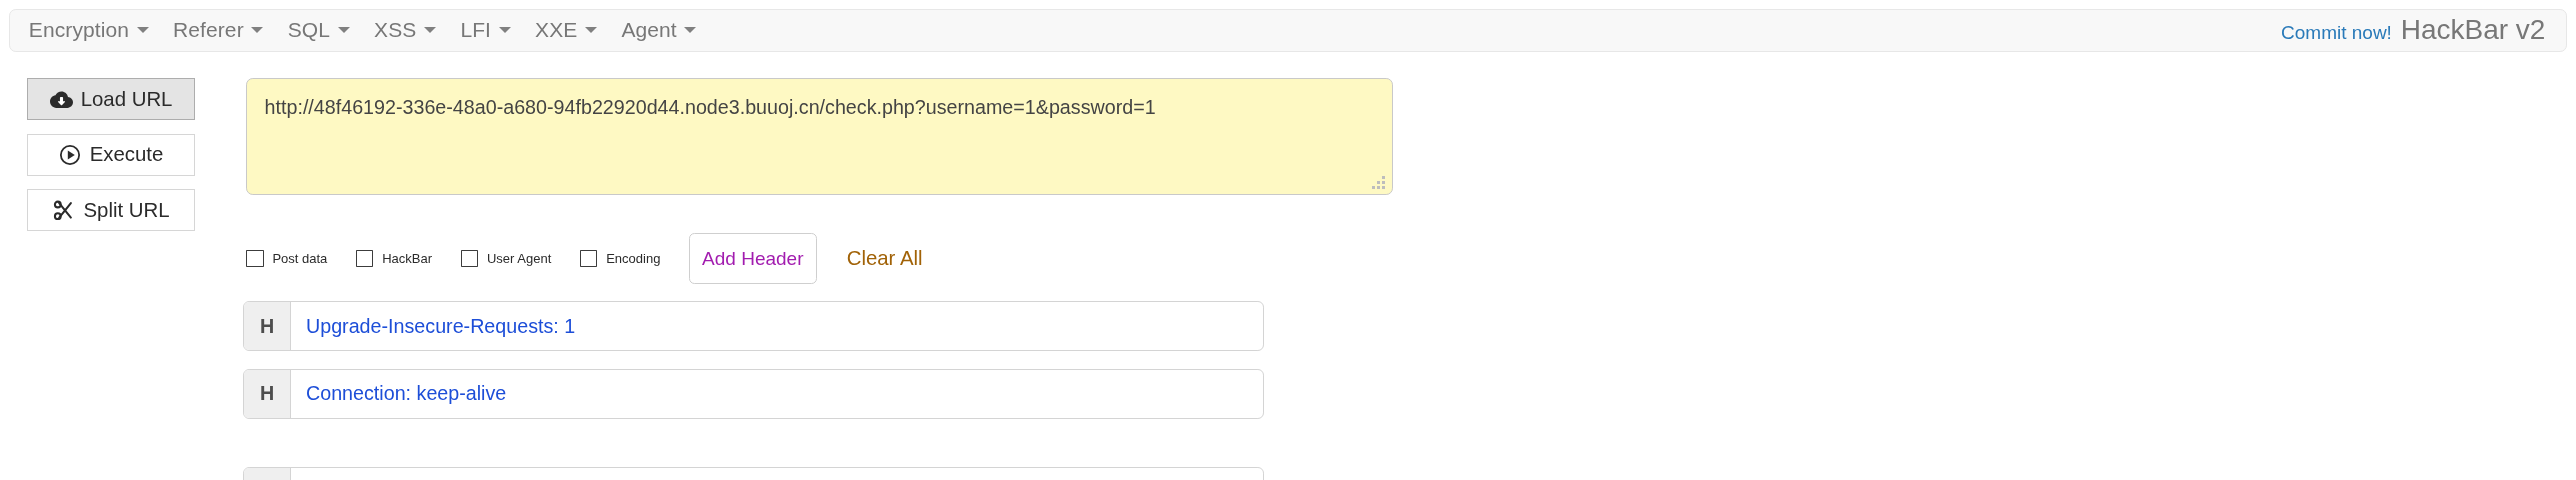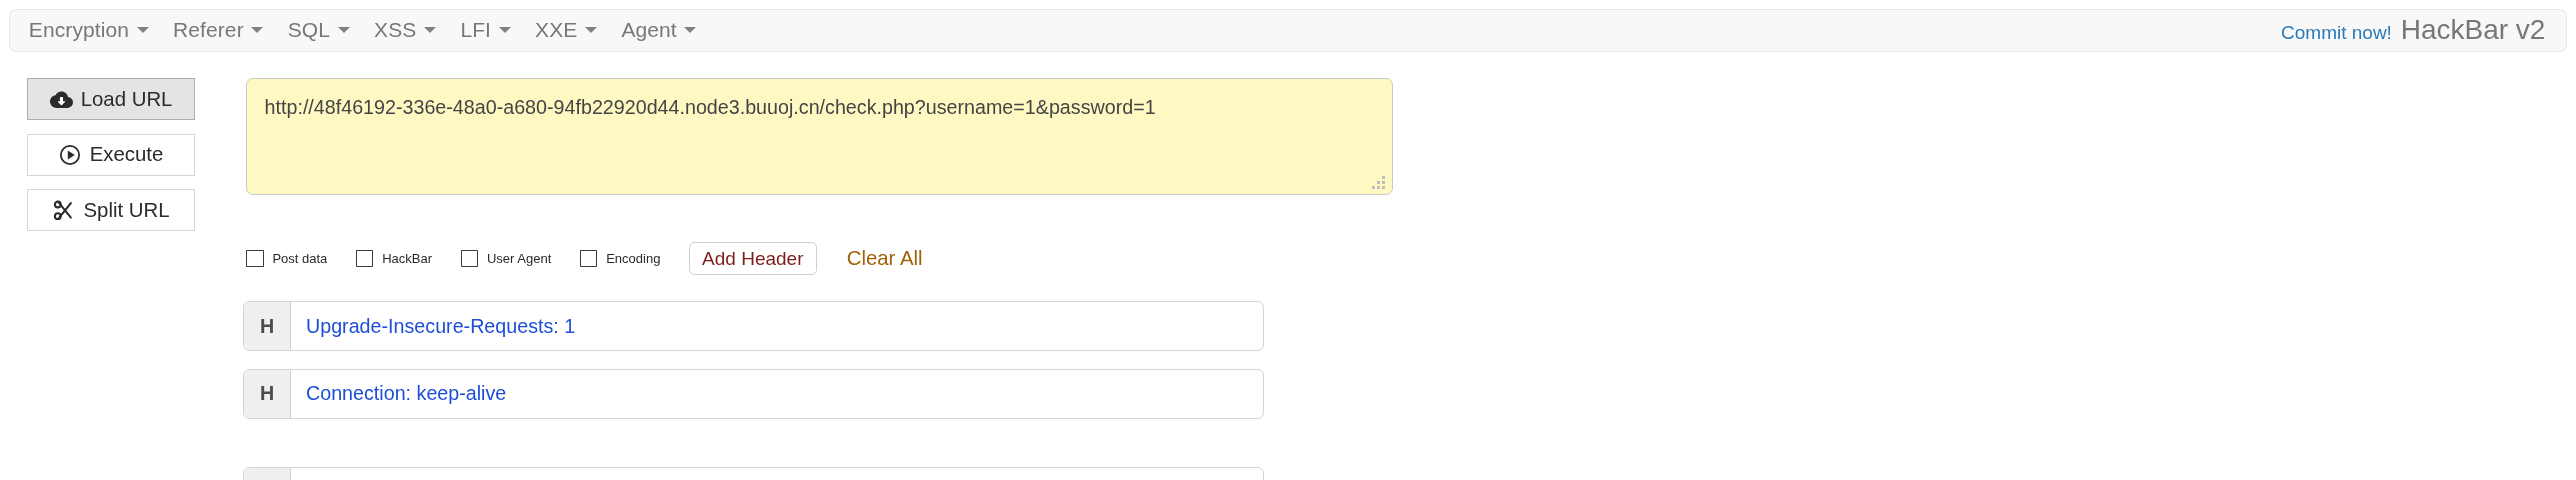--- a/index.html
+++ b/index.html
@@ -180,28 +180,28 @@
   }
   .opt-label {
     font-size: 13px;
     color: #2b2b2b;
     line-height: 1;
   }
   .add-header-btn {
     display: inline-flex;
     align-items: center;
     justify-content: center;
-    height: 33px;
+    height: 51px;
     padding: 0 12.2px;
     box-sizing: border-box;
     background: #ffffff;
     border: 0.7px solid #cfcfcf;
     border-radius: 5.4px;
     font-size: 19px;
-    color: #7f1d1d;
+    color: #a21caf;
     cursor: pointer;
     margin-right: 30px;
     user-select: none;
   }
   .clear-all-link {
     font-size: 20.4px;
     color: #a16207;
     cursor: pointer;
     text-decoration: none;
     white-space: nowrap;

